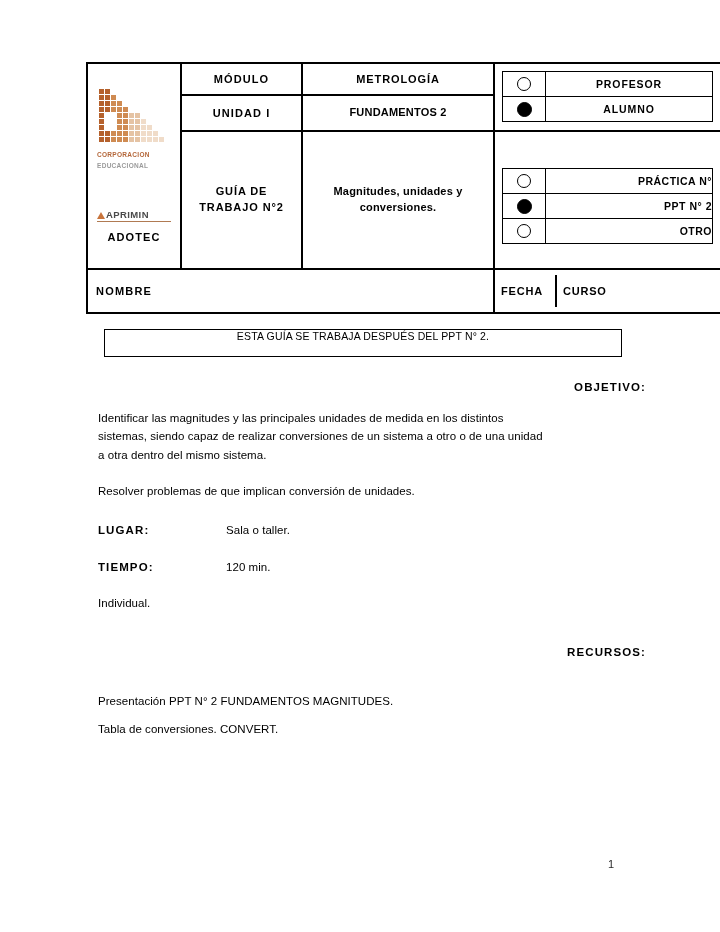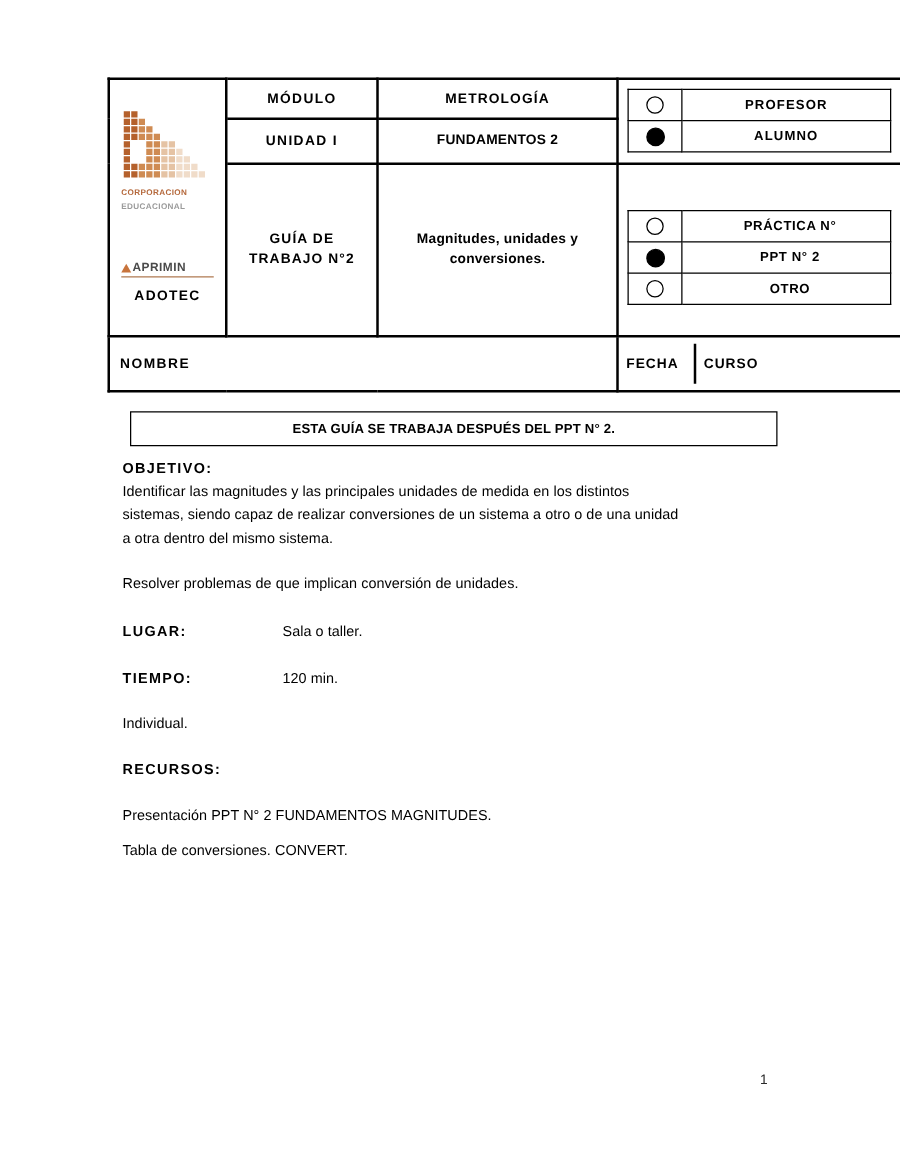--- a/index.html
+++ b/index.html
@@ -146,21 +146,21 @@
     width: 42px;
     text-align: center;
     vertical-align: middle;
   }
   .opt-box td.opt-label-c {
     text-align: center;
     letter-spacing: 0.9px;
     padding: 0 4px;
   }
   .opt-box td.opt-label-l {
-    text-align: center;
+    text-align: right;
     letter-spacing: 0.5px;
     padding: 0 0 0 6px;
   }
   .opt-gap { height: 13px; }
 
   .radio {
     display: inline-block;
     width: 12px;
     height: 12px;
     border: 1px solid #000000;
@@ -204,41 +204,42 @@
 
   
   .notice {
     position: absolute;
     left: 104px;
     top: 329px;
     width: 516px;
     height: 26px;
     border: 1px solid #000000;
     display: flex;
-    align-items: center;
+    align-items: flex-start;
     justify-content: center;
     font-size: 10.5px;
-    font-weight: bold;
+    font-weight: normal;
     letter-spacing: 0.15px;
   }
 
   
   .content {
     position: absolute;
     left: 98px;
     top: 366px;
     width: 560px;
     font-size: 11.5px;
     line-height: 1.62;
   }
   .h-bold {
     font-weight: bold;
     letter-spacing: 1.1px;
     font-size: 11.5px;
-    margin: 0;
+    margin: 12px;
+    text-align: right;
   }
   .para {
     margin: 0;
     font-size: 11.5px;
     letter-spacing: 0.05px;
     line-height: 1.62;
   }
   .spacer-md { height: 17px; }
   .spacer-sm { height: 10px; }
 

